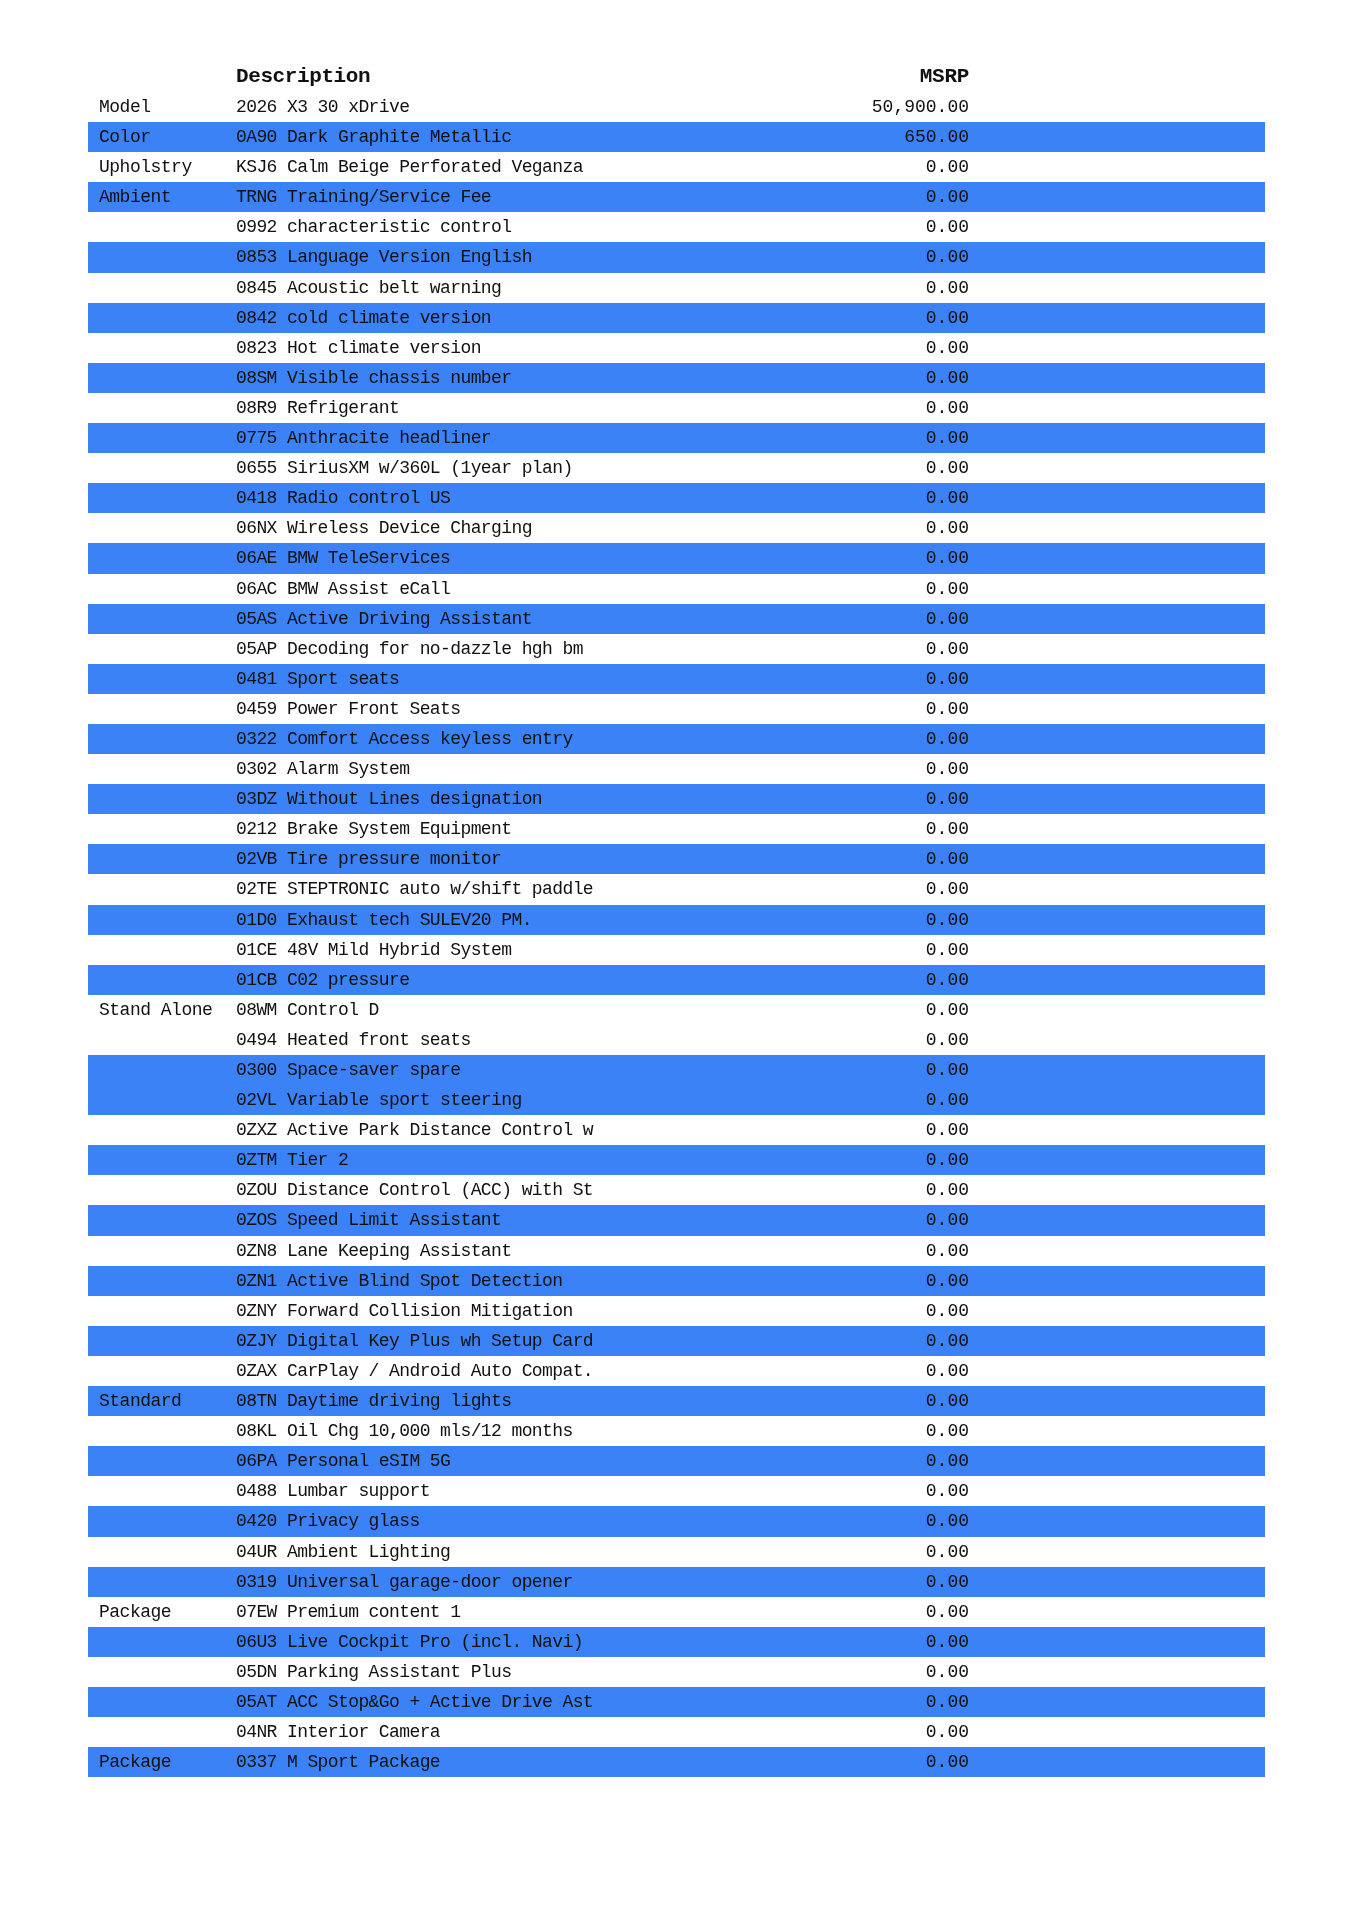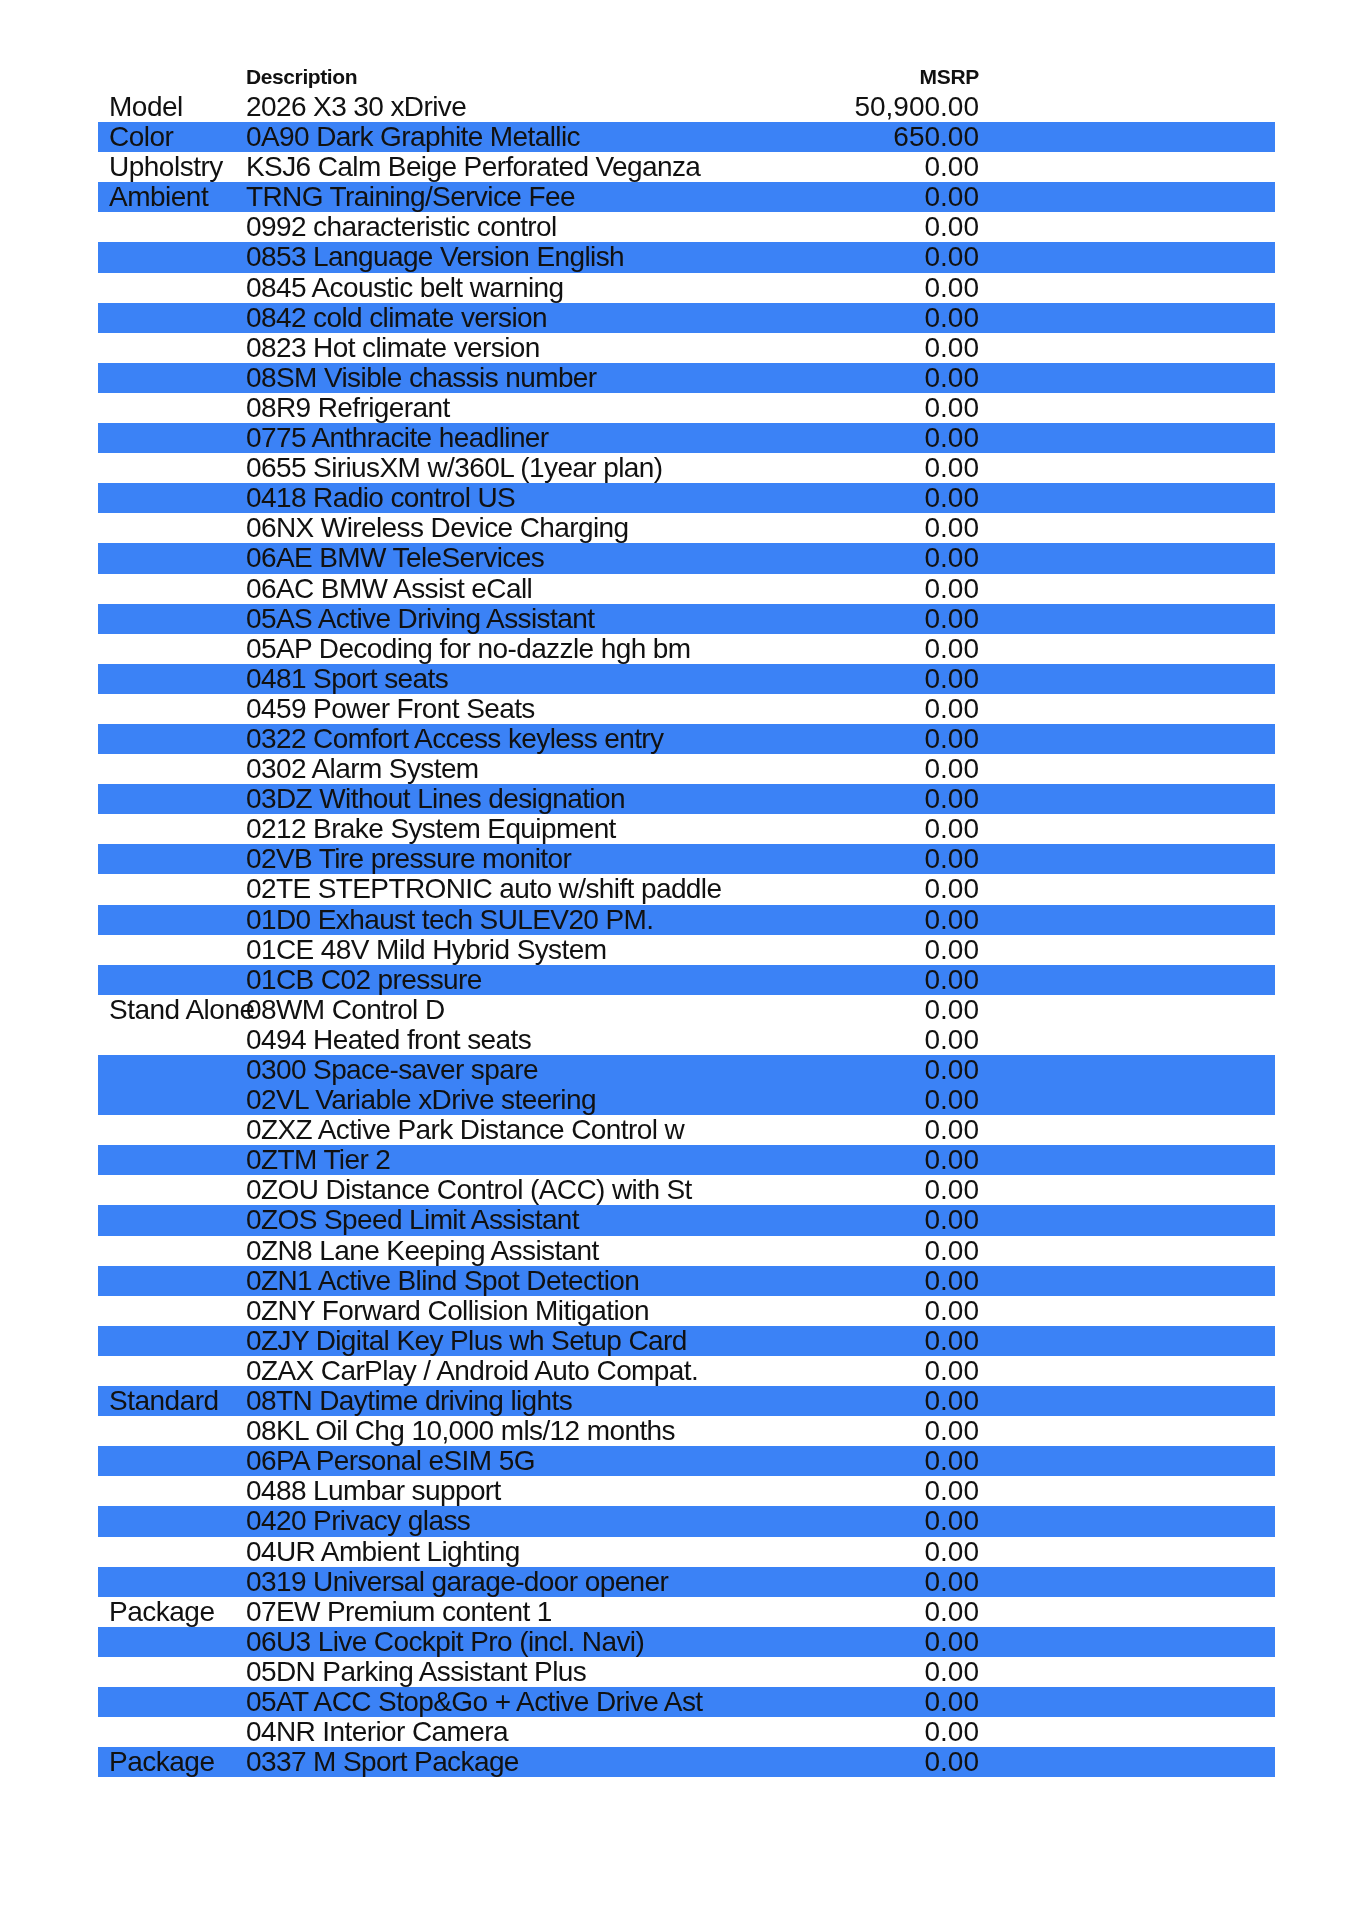--- a/index.html
+++ b/index.html
@@ -1,27 +1,27 @@
 <!DOCTYPE html>
 <html><head>
 <meta charset="utf-8">
 <style>
   html, body { margin: 0; padding: 0; background: #ffffff; }
   body {
     width: 1357px; height: 1920px; position: relative; overflow: hidden;
     font-family: "Liberation Sans", sans-serif; color: #111111;
   }
-  #sheet { position: absolute; left: 98px; top: 62px; width: 1177px; }
+  #sheet { position: absolute; left: 88px; top: 62px; width: 1177px; font-family: Liberation Mono, monospace; }
   .hdr {
     height: 30px; position: relative; font-weight: bold; font-size: 21px;
   }
   .hdr .c-desc { position: absolute; left: 148px; top: 3px; letter-spacing: -0.4px; }
   .hdr .c-msrp { position: absolute; right: 296px; top: 3px; letter-spacing: -0.3px; }
   .row {
-    height: 30.1px; position: relative; font-size: 28px; line-height: 30px;
+    height: 30.1px; position: relative; font-size: 18px; line-height: 30px;
   }
   .row.stripe { background: #3b82f6; }
   .row .c-cat { position: absolute; left: 11px; top: 0; letter-spacing: -0.5px; white-space: nowrap; }
   .row .c-desc { position: absolute; left: 148px; top: 0; letter-spacing: -0.6px; white-space: nowrap; }
   .row .c-msrp { position: absolute; right: 296px; top: 0; letter-spacing: 0px; white-space: nowrap; text-align: center; }
 </style>
 </head>
 <body>
 
 <div id="sheet">
@@ -190,21 +190,21 @@
         <span class="c-desc">0494 Heated front seats</span>
         <span class="c-msrp">0.00</span>
       </div>
       <div class="row stripe">
         <span class="c-cat"></span>
         <span class="c-desc">0300 Space-saver spare</span>
         <span class="c-msrp">0.00</span>
       </div>
       <div class="row stripe">
         <span class="c-cat"></span>
-        <span class="c-desc">02VL Variable xDrive steering</span>
+        <span class="c-desc">02VL Variable sport steering</span>
         <span class="c-msrp">0.00</span>
       </div>
       <div class="row">
         <span class="c-cat"></span>
         <span class="c-desc">0ZXZ Active Park Distance Control w</span>
         <span class="c-msrp">0.00</span>
       </div>
       <div class="row stripe">
         <span class="c-cat"></span>
         <span class="c-desc">0ZTM Tier 2</span>

